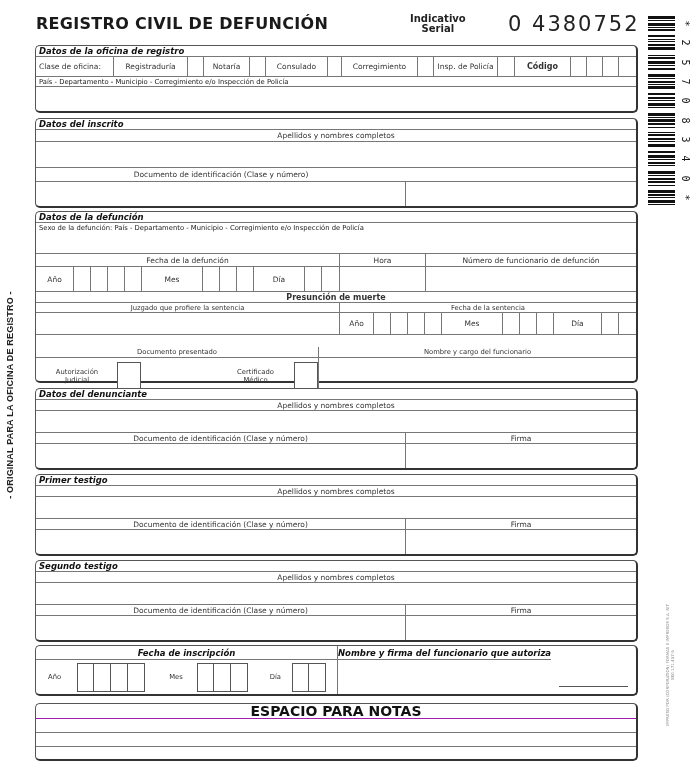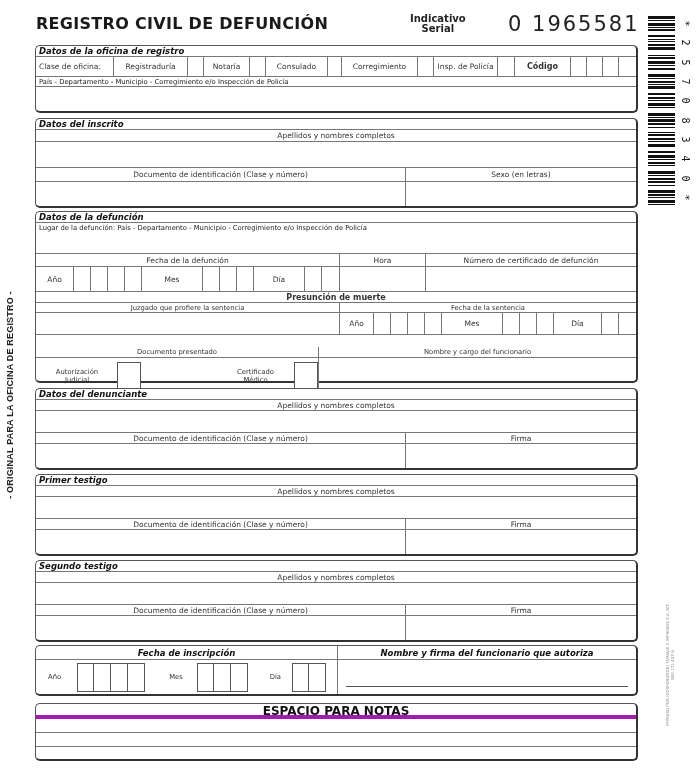--- a/index.html
+++ b/index.html
@@ -29,21 +29,21 @@
   .notes-line { border-bottom: 1px solid #777; height: 14px; }
 </style>
 </head>
 <body>
 
 <div class="abs title">REGISTRO CIVIL DE DEFUNCIÓN</div>
 <div class="abs indic">
   <div>Indicativo</div>
   <div>Serial</div>
 </div>
-<div class="abs serial">0 1965581</div>
+<div class="abs serial">0 4380752</div>
 
 <div class="barcode" id="barcode">
     <div class="bc-group">
       <div class="bars">
         <div style="height: 3px;"></div>
         <div style="height: 1px;"></div>
         <div style="height: 3px;"></div>
         <div style="height: 1px;"></div>
         <div style="height: 2px;"></div>
       </div>
@@ -171,37 +171,36 @@
 </div>
 
 <div class="box" style="left:35px; top:118px; width:603px; height:90px;">
   <div class="sec-title">Datos del inscrito</div>
   <div class="row" style="height:12px;">
     <div class="cell" style="flex:1;">Apellidos y nombres completos</div>
   </div>
   <div class="row" style="height:26px;"></div>
   <div class="row" style="height:14px;">
     <div class="cell" style="width:370px;">Documento de identificación (Clase y número)</div>
-    <div class="cell" style="flex:1;">Sexo (en letras)</div>
   </div>
   <div class="row" style="height:24px;">
     <div class="cell" style="width:370px;"></div>
     <div class="cell" style="flex:1;"></div>
   </div>
 </div>
 
 <div class="box" style="left:35px; top:211px; width:603px; height:172px;">
   <div class="sec-title">Datos de la defunción</div>
   <div class="row" style="height:31px; align-items:flex-start; padding-left:3px; padding-top:1px;">
-    <span class="small">Lugar de la defunción: País - Departamento - Municipio - Corregimiento e/o Inspección de Policía</span>
+    <span class="small">Sexo de la defunción: País - Departamento - Municipio - Corregimiento e/o Inspección de Policía</span>
   </div>
   <div class="row" style="height:13px;">
     <div class="cell" style="width:304px;">Fecha de la defunción</div>
     <div class="cell" style="width:86px;">Hora</div>
-    <div class="cell" style="flex:1;">Número de certificado de defunción</div>
+    <div class="cell" style="flex:1;">Número de funcionario de defunción</div>
   </div>
   <div class="row" style="height:25px;">
     <div class="cell" style="width:38px;">Año</div>
     <div class="cell" style="width:17px;"></div>
     <div class="cell" style="width:17px;"></div>
     <div class="cell" style="width:17px;"></div>
     <div class="cell" style="width:17px;"></div>
     <div class="cell" style="width:61px;">Mes</div>
     <div class="cell" style="width:17px;"></div>
     <div class="cell" style="width:17px;"></div>
@@ -315,27 +314,27 @@
           <div class="sq" style="width:17px; height:29px; border-left:none;"></div>
           <div class="sq" style="width:17px; height:29px; border-left:none;"></div>
         </div>
         <span class="lbl small" style="margin-left:22px;">Día</span>
         <div style="display:flex; margin-left:11px;">
           <div class="sq" style="width:17px; height:29px;"></div>
           <div class="sq" style="width:17px; height:29px; border-left:none;"></div>
         </div>
       </div>
     </div>
-    <div style="flex:1; display:flex; flex-direction:column;">
+    <div style="flex:1; display:flex; flex-direction:row;">
       <div class="lbl" style="height:14px; line-height:14px; border-bottom:1px solid #777; font-style:italic; font-weight:bold; font-size:8.5px; color:#111;">Nombre y firma del funcionario que autoriza</div>
       <div style="flex:1; position:relative;">
         <div style="position:absolute; left:8px; right:8px; bottom:7px; border-bottom:1px solid #555;"></div>
       </div>
     </div>
   </div>
 </div>
 
 <div class="box" style="left:35px; top:703px; width:603px; height:58px;">
-  <div class="lbl bold" style="height:15px; line-height:15px; border-bottom:4px solid #a21caf; font-size:12px; color:#111;">ESPACIO PARA NOTAS</div>
+  <div class="lbl bold" style="height:15px; line-height:15px; border-bottom:1px solid #a21caf; font-size:14px; color:#111;">ESPACIO PARA NOTAS</div>
   <div class="notes-line"></div>
   <div class="notes-line"></div>
   <div style="height:12px;"></div>
 </div>
 
 </body></html>

